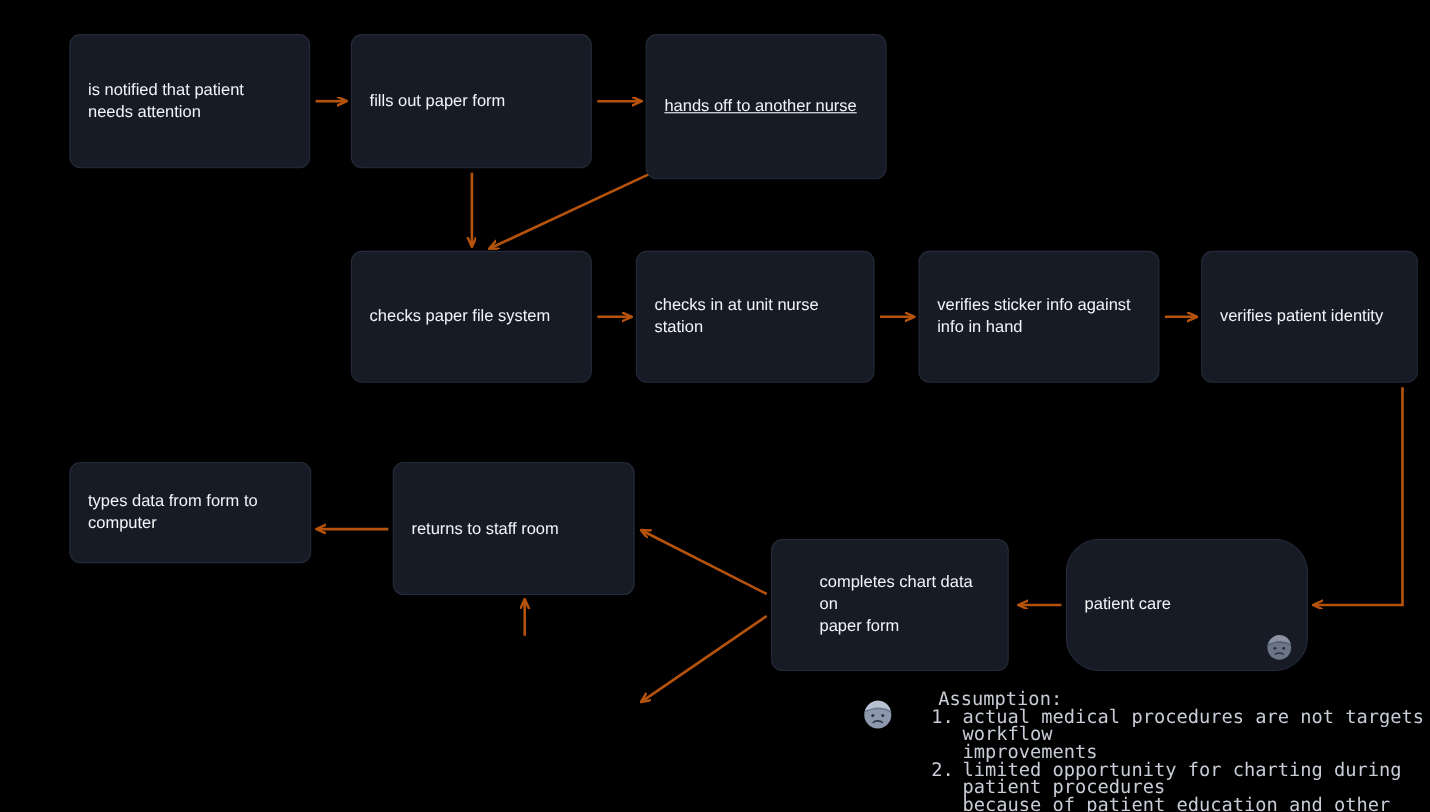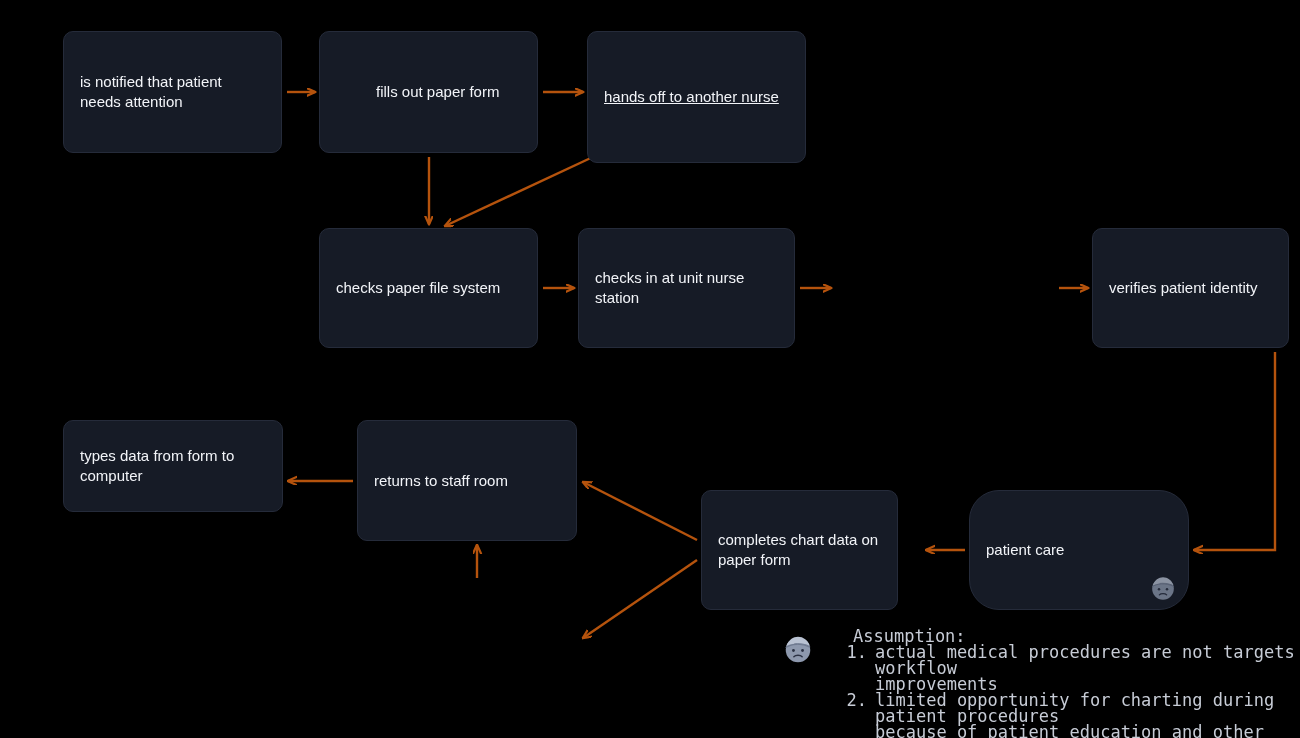--- a/index.html
+++ b/index.html
@@ -109,52 +109,56 @@
       <line x1="440" y1="578" x2="440" y2="545"></line>
       <line x1="316" y1="481" x2="251" y2="481"></line>
     </g>
   </svg>
 
   <div class="node" style="left:26px;top:31px;width:219px;height:122px;">
     <span class="node-label">is notified that patient
 needs attention</span>
   </div>
 
-  <div class="node" style="left:282px;top:31px;width:219px;height:122px;padding-left:40px;">
+  <div class="node" style="left:282px;top:31px;width:219px;height:122px;">
     <span class="node-label">fills out paper form</span>
   </div>
 
   <div class="node" style="left:550px;top:31px;width:219px;height:132px;text-decoration:underline;">
     <span class="node-label">hands off to another nurse</span>
   </div>
 
   <div class="node" style="left:282px;top:228px;width:219px;height:120px;">
     <span class="node-label">checks paper file system</span>
   </div>
 
   <div class="node" style="left:541px;top:228px;width:217px;height:120px;">
     <span class="node-label">checks in at unit nurse
 station</span>
   </div>
 
+  <div class="node" style="left:798px;top:228px;width:219px;height:120px;">
+    <span class="node-label">verifies sticker info against
+info in hand</span>
+  </div>
 
   <div class="node" style="left:1055px;top:228px;width:197px;height:120px;">
     <span class="node-label">verifies patient identity</span>
   </div>
 
   <div class="node" style="left:26px;top:420px;width:220px;height:92px;">
     <span class="node-label">types data from form to
 computer</span>
   </div>
 
   <div class="node" style="left:320px;top:420px;width:220px;height:121px;">
     <span class="node-label">returns to staff room</span>
   </div>
 
-  <div class="node" style="left:664px;top:490px;width:197px;height:120px;">
+  <div class="node" style="left:664px;top:490px;width:216px;height:120px;padding-left:27px;">
     <span class="node-label">completes chart data on
 paper form</span>
   </div>
 
   <div class="node" style="left:932px;top:490px;width:220px;height:120px;border-radius:30px;">
     <span class="node-label">patient care</span>
     <span class="node-emoji">
       <svg viewBox="0 0 36 36" width="30" height="30">
         <circle cx="18" cy="19" r="13" fill="#8d98ad"></circle>
         <path d="M5.6 14.8 C8 8.4 13 5 18 5 C23.6 5 28.6 8.6 30.6 14.6 C24 11.4 12.6 11.6 5.6 14.8 Z" fill="#b9c2d2"></path>

